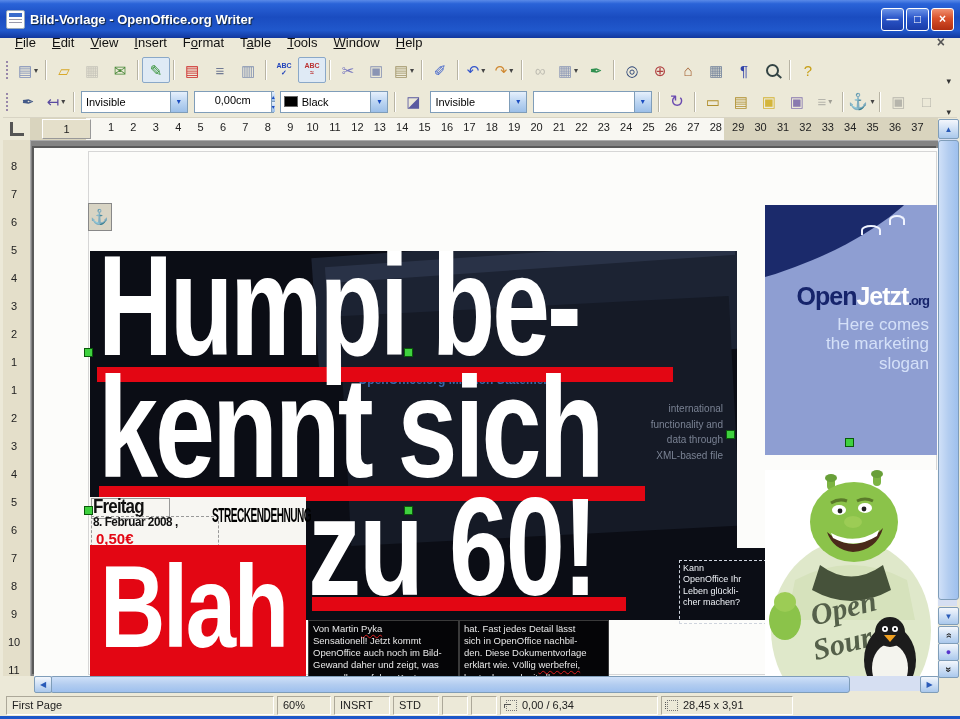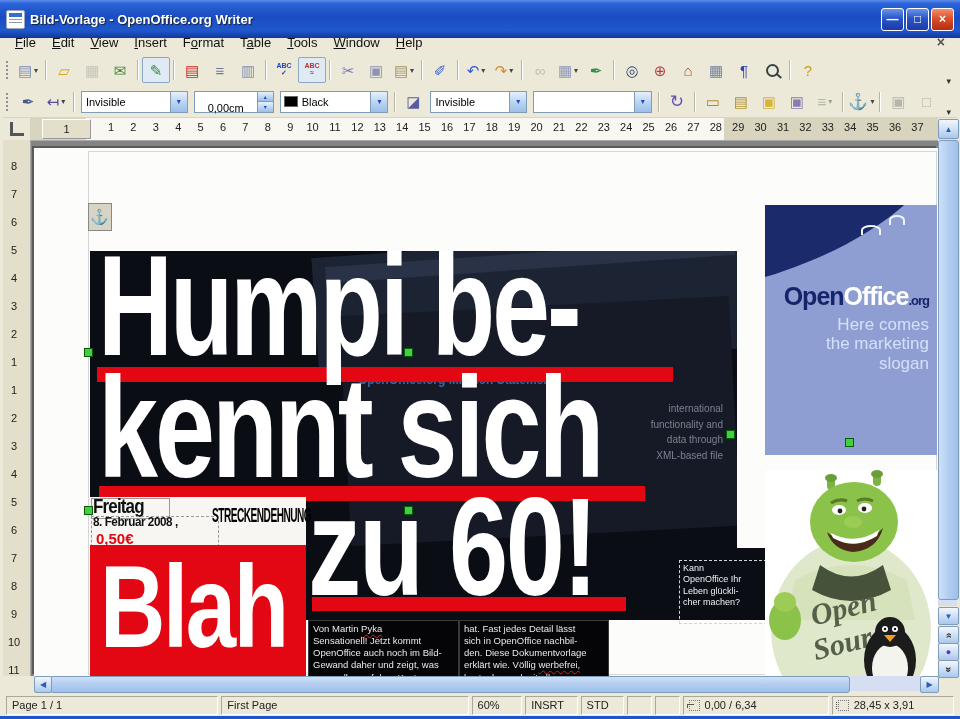--- a/index.html
+++ b/index.html
@@ -49,21 +49,21 @@
   .mag:after{content:"";position:absolute;width:6px;height:2px;background:#344;right:-5px;bottom:-2px;transform:rotate(40deg);}
   .overflow{margin-left:auto;font-size:9px;color:#333;padding:0 6px;align-self:flex-end;}
   
   .combo{height:20px;background:#fff;border:1px solid #7f9db9;display:flex;align-items:center;margin:0 3px;}
   .combo .val{flex:1;font-size:11px;padding:0 4px;color:#000;white-space:nowrap;overflow:hidden;}
   .combo .drop{width:16px;height:100%;display:flex;align-items:center;justify-content:center;
     background:linear-gradient(180deg,#e6f0fc,#bcd5f2 50%,#9cbfe8);border-left:1px solid #7f9db9;
     color:#1a4cc0;font-size:8px;}
   .swatch{width:12px;height:9px;background:#000;border:1px solid #666;margin-left:3px;}
   .spin{height:20px;background:#fff;border:1px solid #7f9db9;display:flex;align-items:stretch;margin:0 3px;}
-  .spin .val{font-size:11px;padding:2px 13px;margin-top:8px;}
+  .spin .val{font-size:11px;padding:2px 20px;}
   .spin .btns{width:15px;display:flex;flex-direction:column;border-left:1px solid #7f9db9;}
   .spin .btns span{flex:1;display:flex;align-items:center;justify-content:center;font-size:6px;color:#1a4cc0;
     background:linear-gradient(180deg,#e6f0fc,#9cbfe8);}
   .spin .btns span+span{border-top:1px solid #7f9db9;}
   
   .corner{position:absolute;left:3px;top:117px;width:27px;height:23px;background:#ece9d8;z-index:30;}
   .corner i{position:absolute;left:7px;top:5px;width:11px;height:11px;border-left:3px solid #555;border-bottom:3px solid #555;}
   .hruler{position:absolute;left:30px;top:117px;width:908px;height:23px;background:#d9d4be;z-index:30;
     border-bottom:1px solid #aaa;overflow:hidden;}
   .hruler .white{position:absolute;left:56px;top:0;width:638px;height:100%;background:#f8f7f2;}
@@ -441,21 +441,21 @@
 Gewand daher und zeigt, was
 es so alles auf dem Kasten</span></div>
       </div>
 
       <div class="ad">
         <div class="swoosh2"></div>
         <div class="swoosh1"></div>
         <span class="gull" style="left:96px;top:20px"></span>
         <span class="gull" style="left:124px;top:10px;width:12px"></span>
         <div class="adtext">
-          <div class="brand"><span class="bo">Open</span><span class="bf">Office</span><span class="borg">.org</span></div>
+          <div class="brand"><span class="bo">Open</span><span class="bf">Jetzt</span><span class="borg">.org</span></div>
           <div class="slogan" style="white-space: pre-line;">Here comes
 the marketing
 slogan</div>
         </div>
       </div>
 
       <div class="shrekbox">
         <svg width="172" height="230" viewBox="0 0 172 230">
           <ellipse cx="86" cy="160" rx="80" ry="90" fill="#dfe8ca"></ellipse>
           <path d="M30 110 Q86 80 142 110 L150 150 L22 150 Z" fill="#d6e2bc"></path>
@@ -517,23 +517,20 @@
   <div class="hthumb"></div>
   <div class="sbtn" style="left:34px;top:676px;width:16px;height:15px">
       <span>◀</span>
     </div>
   <div class="sbtn" style="left:920px;top:676px;width:17px;height:15px">
       <span>▶</span>
     </div>
   <div class="corner2"></div>
 
   <div class="statusbar" id="statusbar">
-      <span class="scell" style="width: 218px;">
-        <span>Page 1 / 1</span>
-      </span>
       <span class="scell" style="width: 256px;">
         <span>First Page</span>
       </span>
       <span class="scell" style="width: 42px;">
         <span>60%</span>
       </span>
       <span class="scell" style="width: 44px;">
         <span>INSRT</span>
       </span>
       <span class="scell" style="width: 34px;">

